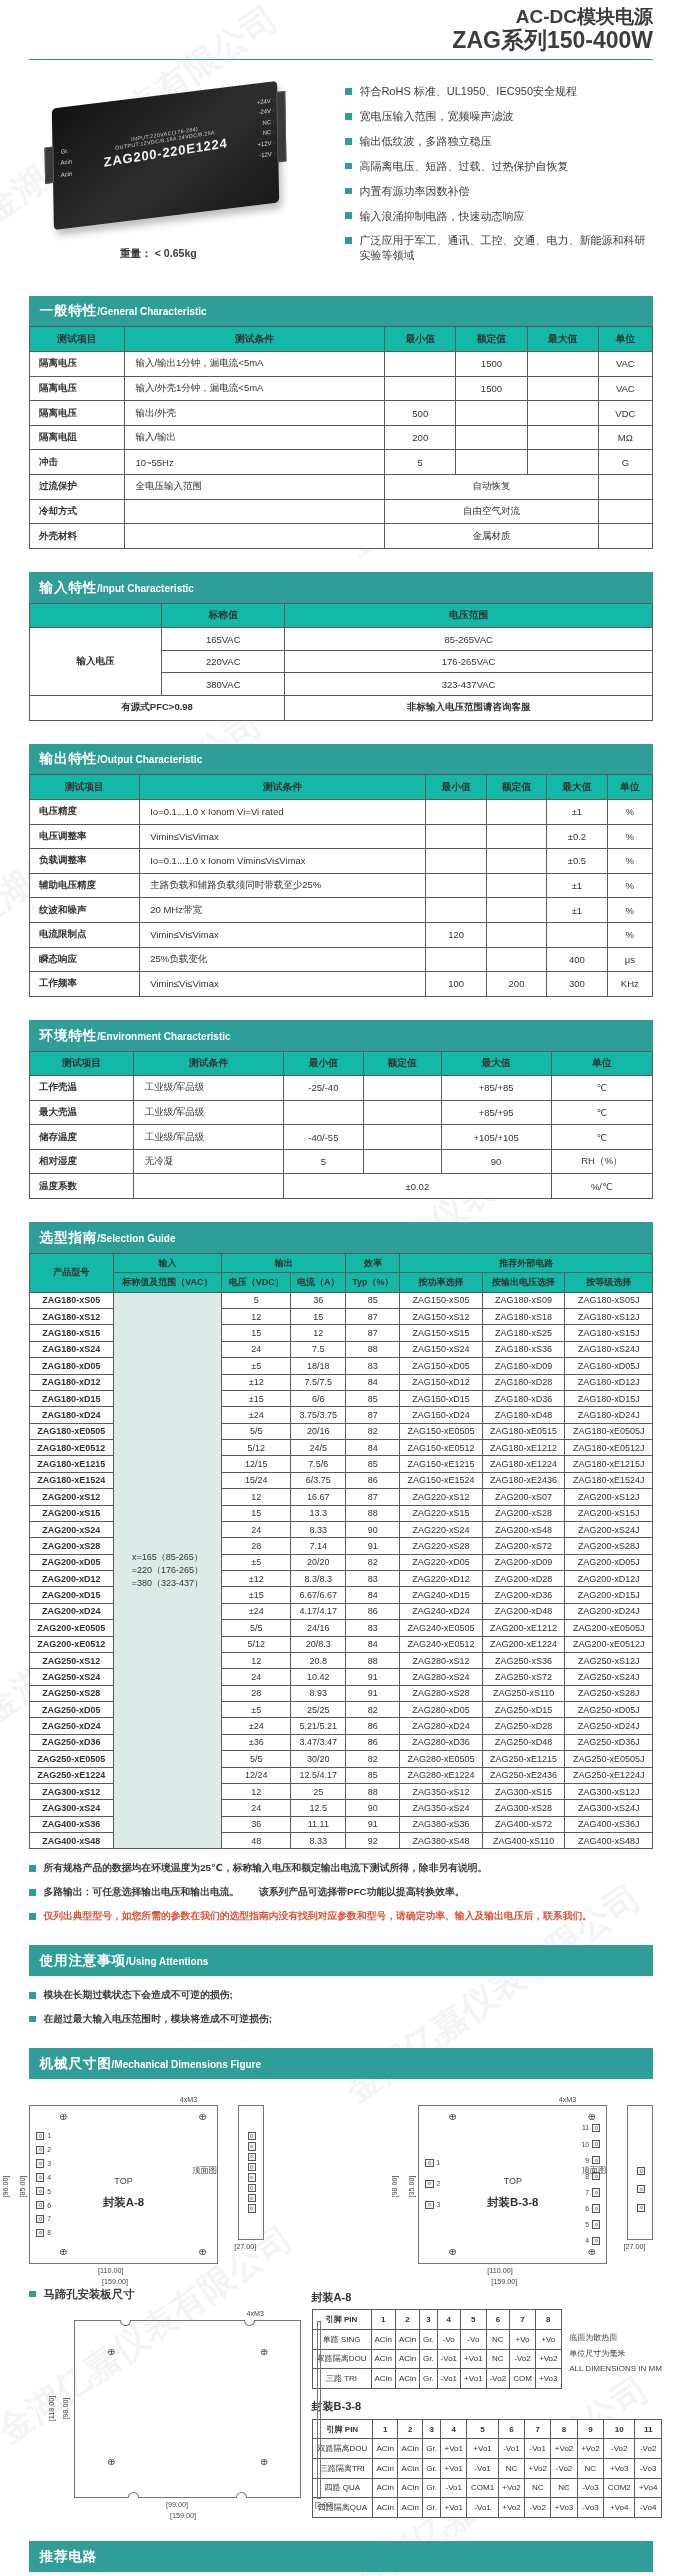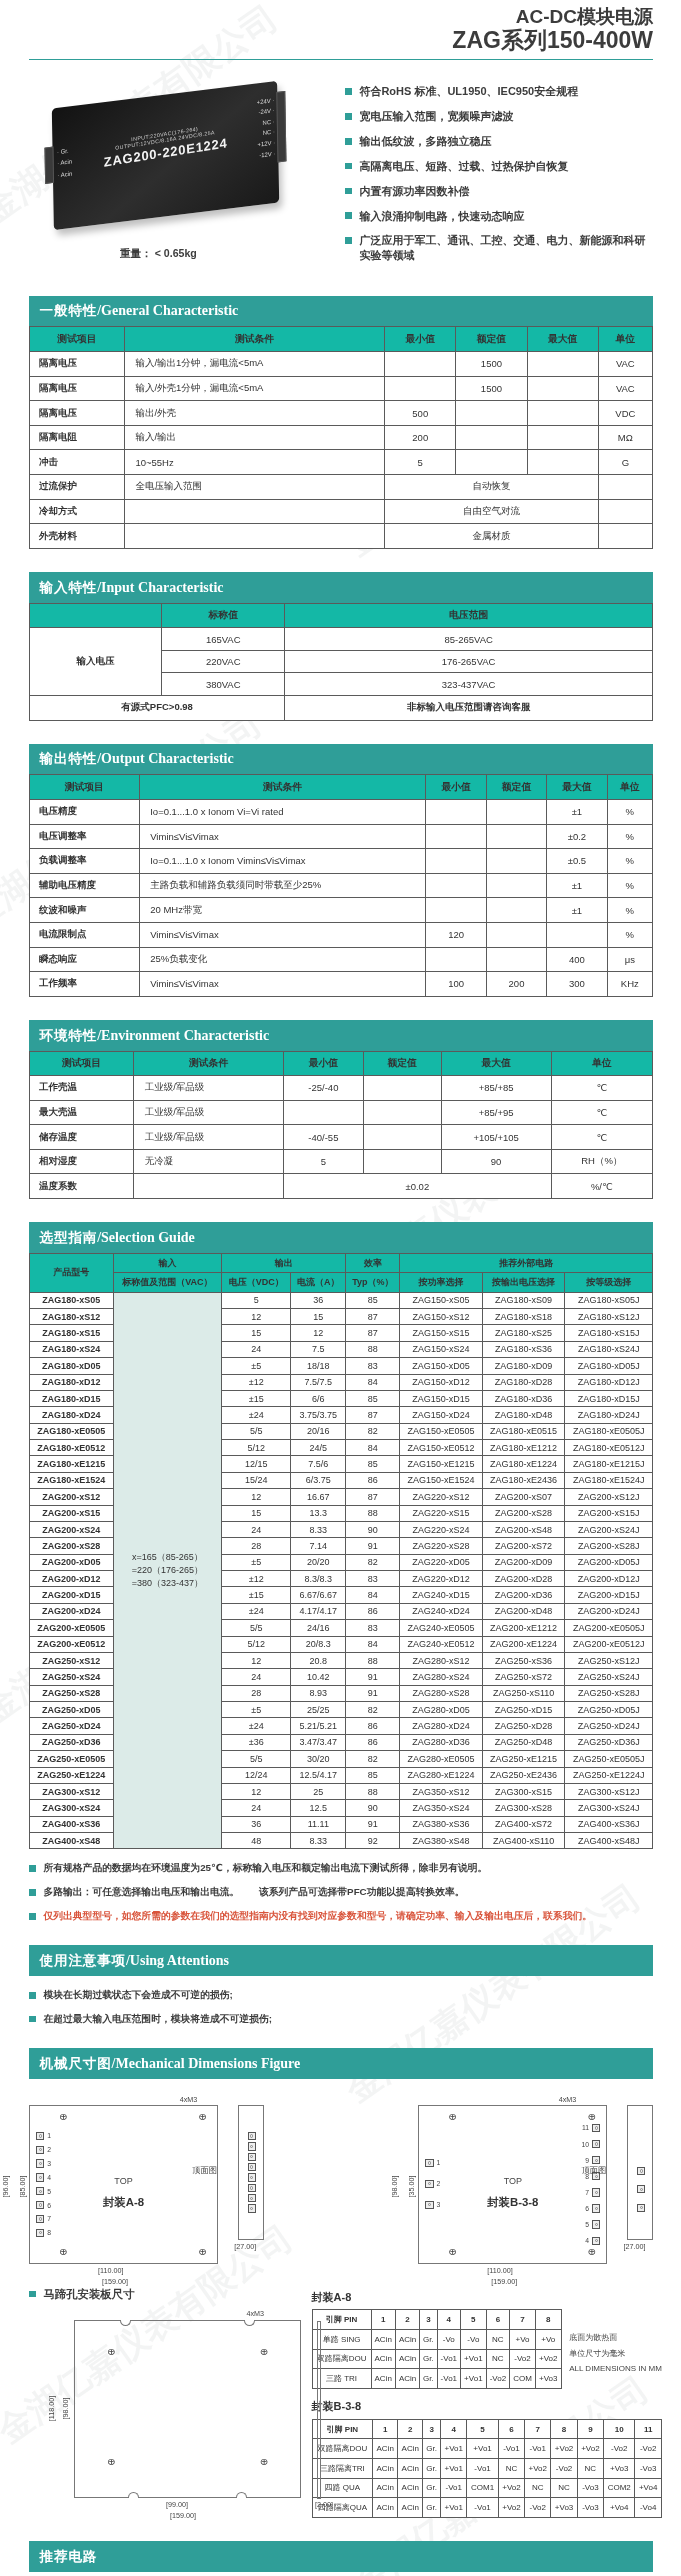--- a/index.html
+++ b/index.html
@@ -38,29 +38,29 @@
   .module-line-lg { font-size:13px; font-weight:bold; letter-spacing:0.8px; color:#f4f4f4; margin-top:2.3px; }
   .pin-labels-l { position:absolute; left:4.5px; top:39px; font-size:6px; line-height:11.4px; color:#ddd; }
   .pin-labels-r { position:absolute; right:3px; top:13.6px; font-size:6px; line-height:10.6px; color:#ddd; text-align:right; }
   .term-block-l { position:absolute; left:-7.6px; top:38px; width:9px; height:36px; background:#3a3a3a; border:0.8px solid #555; }
   .term-block-r { position:absolute; right:-7.6px; top:10.6px; width:9px; height:70px; background:#3a3a3a; border:0.8px solid #555; }
   .weight-line { position:absolute; left:91px; bottom:-6px; font-size:10.6px; font-weight:bold; color:#3c3c3c; }
 
   .features { flex:1; padding:3px 0 0 21px; }
   .feature-row, .bullet-row { display:flex; align-items:flex-start; margin-bottom:10.6px; }
   .feature-row .bullet-sq, .bullet-row .bullet-sq { width:6.8px; height:6.8px; background:#2f9e98; margin:3.8px 7.6px 0 0; flex:0 0 6.8px; }
-  .feature-row span:last-child { font-size:11px; font-weight:bold; color:#3c3c3c; line-height:1.3; }
+  .feature-row span:last-child { font-size:11px; font-weight:normal; color:#3c3c3c; line-height:1.3; }
   .bullet-row span:last-child { font-size:9.8px; font-weight:bold; color:#3c3c3c; line-height:1.35; }
   .bullet-row.red span:last-child { color:#d9543b; }
 
   
   .section-bar { background:#2f9e98; color:#fff; padding:6.8px 10.6px 6px 10.6px; margin-top:23px;
     display:flex; align-items:baseline; }
   .section-bar .cn { font-size:13.6px; font-weight:bold; letter-spacing:0.8px; }
-  .section-bar .en { font-size:14px; font-weight:bold;font-family:Liberation Serif, serif; }
+  .section-bar .en { font-size:10px; font-weight:bold; }
   .section-bar .en::before { content:"/"; }
 
   
   table.spec { width:100%; border-collapse:collapse; margin-top:0; background:#fff; }
   table.spec th, table.spec td { border:0.8px solid #5a5a5a; font-size:9.5px; padding:5.3px 4.5px; text-align:center; color:#333; }
   table.spec th { background:#14b8a6; font-weight:bold; font-size:9.8px; }
   table.left2 td:first-child { text-align:left; padding-left:9px; font-weight:bold; }
   table.left2 td:nth-child(2) { text-align:left; padding-left:10.6px; }
   table.sel th, table.sel td { padding:2.7px 3px; font-size:9px; }
   table.sel td:first-child { font-weight:bold; }

